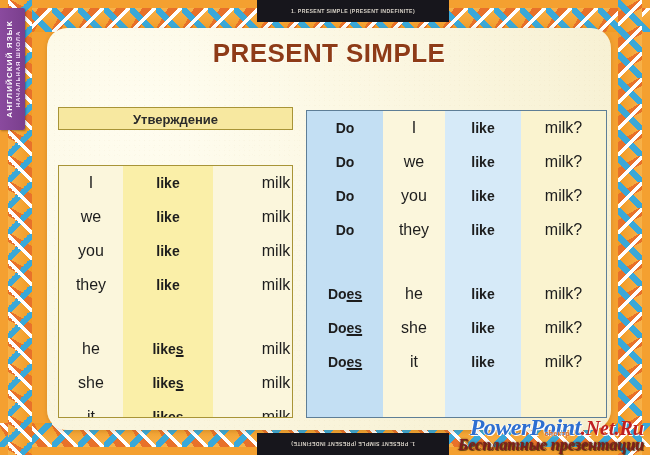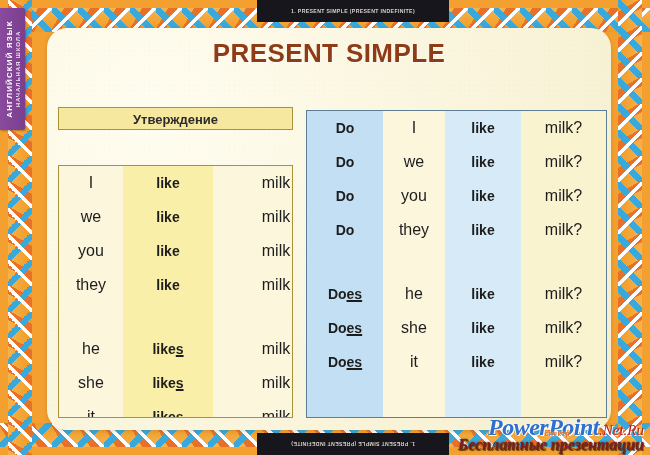--- a/index.html
+++ b/index.html
@@ -143,22 +143,22 @@
   .c-r-obj  {width:85px;background:#FAF3CF;}
 
   
   .wm{position:absolute;right:6px;bottom:2px;z-index:8;text-align:right;line-height:1;}
   .wm .pp{
     font-family:"Liberation Serif",serif;font-style:italic;font-weight:bold;
     font-size:24px;color:#2E6FD0;letter-spacing:-.5px;
     text-shadow:1px 1px 0 #fff,-1px 0 0 rgba(255,255,255,.8);
   }
   .wm .net{
-    font-family:"Liberation Serif",serif;font-style:italic;font-weight:normal;
-    font-size:15px;color:#C02020;text-shadow:1px 1px 0 #fff;margin-top:9px;
+    font-family:"Liberation Serif",serif;font-style:italic;font-weight:bold;
+    font-size:20px;color:#C02020;text-shadow:1px 1px 0 #fff;margin-top:9px;
   }
   .wm .sub{
     display:block;margin-top:-2px;
     font-family:"Liberation Serif",serif;font-style:italic;font-weight:bold;
     font-size:16px;color:#7f1d1d;
     text-shadow:0 0 2px rgba(60,40,10,.9),1px 1px 0 rgba(80,50,10,.7);
   }
   .wm .spektr{
     position:absolute;right:74px;top:15px;
     font-size:7px;font-weight:bold;color:#E06A1E;letter-spacing:.4px;

